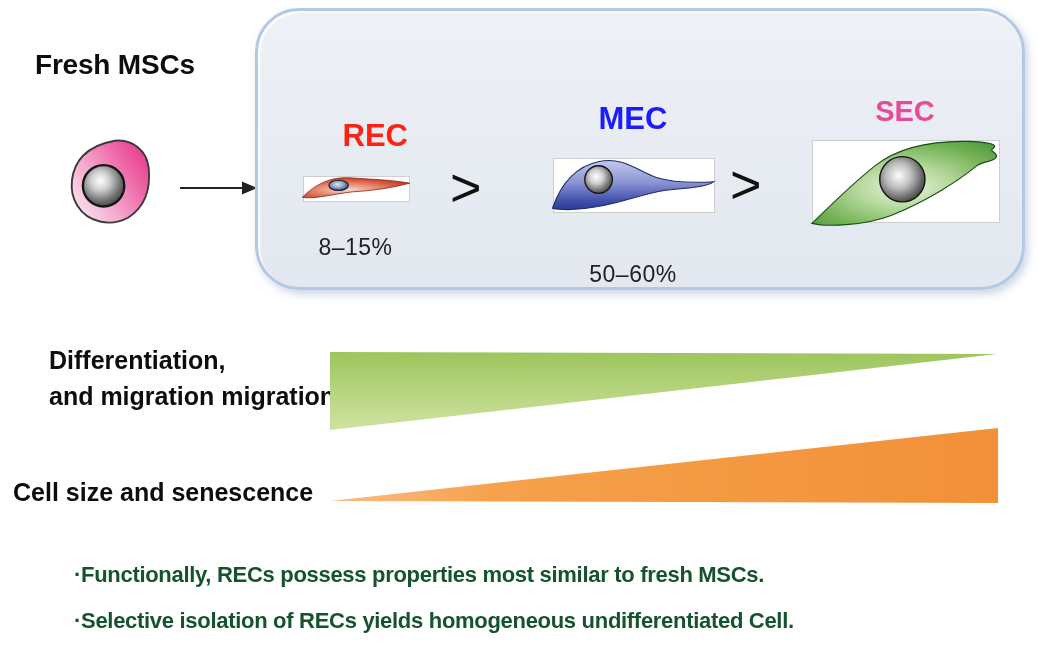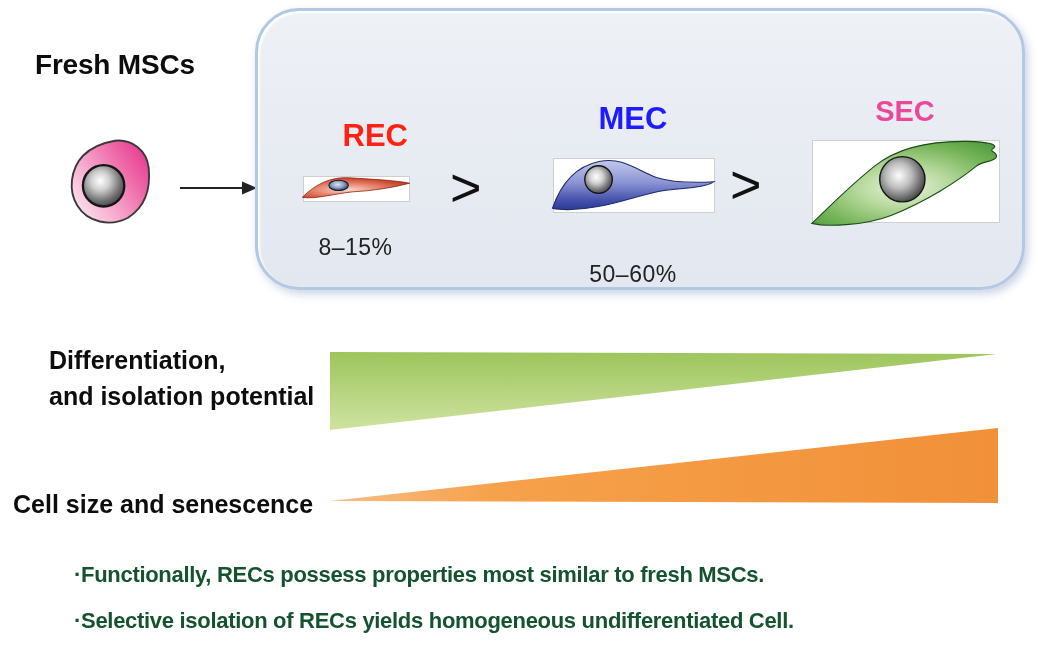--- a/index.html
+++ b/index.html
@@ -131,34 +131,34 @@
         <stop offset="0.7" stop-color="#565656"></stop>
         <stop offset="1" stop-color="#1a1a1a"></stop>
       </radialGradient>
     </defs>
     <path d="M10 158 C34 136 72 96 122 56 C162 24 220 12 285 13 C320 14 342 18 330 26 C322 31 340 32 336 41 C332 49 312 48 302 56 C268 84 210 120 150 144 C100 163 34 164 10 158 Z" fill="url(#gradGreen)" stroke="#1c4c1c" stroke-width="2"></path>
     <circle cx="170" cy="80" r="40" fill="url(#gradNucS)" stroke="#151515" stroke-width="2.5"></circle>
   </svg>
 
   <div class="abs axis-label" style="left:13px;top:342px;margin-left:36px;">
     <div>Differentiation,</div>
-    <div>and isolation potential</div>
+    <div>and migration migration</div>
   </div>
 
   <svg class="abs" style="left:330px;top:351px;" width="667" height="80" viewBox="0 0 667 80">
     <defs>
       <linearGradient id="gradWG" x1="0" y1="0" x2="0" y2="1">
         <stop offset="0" stop-color="#9dc55c"></stop>
         <stop offset="1" stop-color="#cfe3a1"></stop>
       </linearGradient>
     </defs>
     <polygon points="0,1 667,3 0,79" fill="url(#gradWG)"></polygon>
   </svg>
 
-  <div class="abs axis-label" style="left:13px;top:486px;">Cell size and senescence</div>
+  <div class="abs axis-label" style="left:13px;top:474px;">Cell size and senescence</div>
 
   <svg class="abs" style="left:330px;top:427px;" width="668" height="78" viewBox="0 0 668 78">
     <defs>
       <linearGradient id="gradWO" x1="0" y1="0" x2="1" y2="0">
         <stop offset="0" stop-color="#f9bd85"></stop>
         <stop offset="0.25" stop-color="#f6a14b"></stop>
         <stop offset="1" stop-color="#f19038"></stop>
       </linearGradient>
     </defs>
     <polygon points="0,74 668,1 668,76" fill="url(#gradWO)"></polygon>

